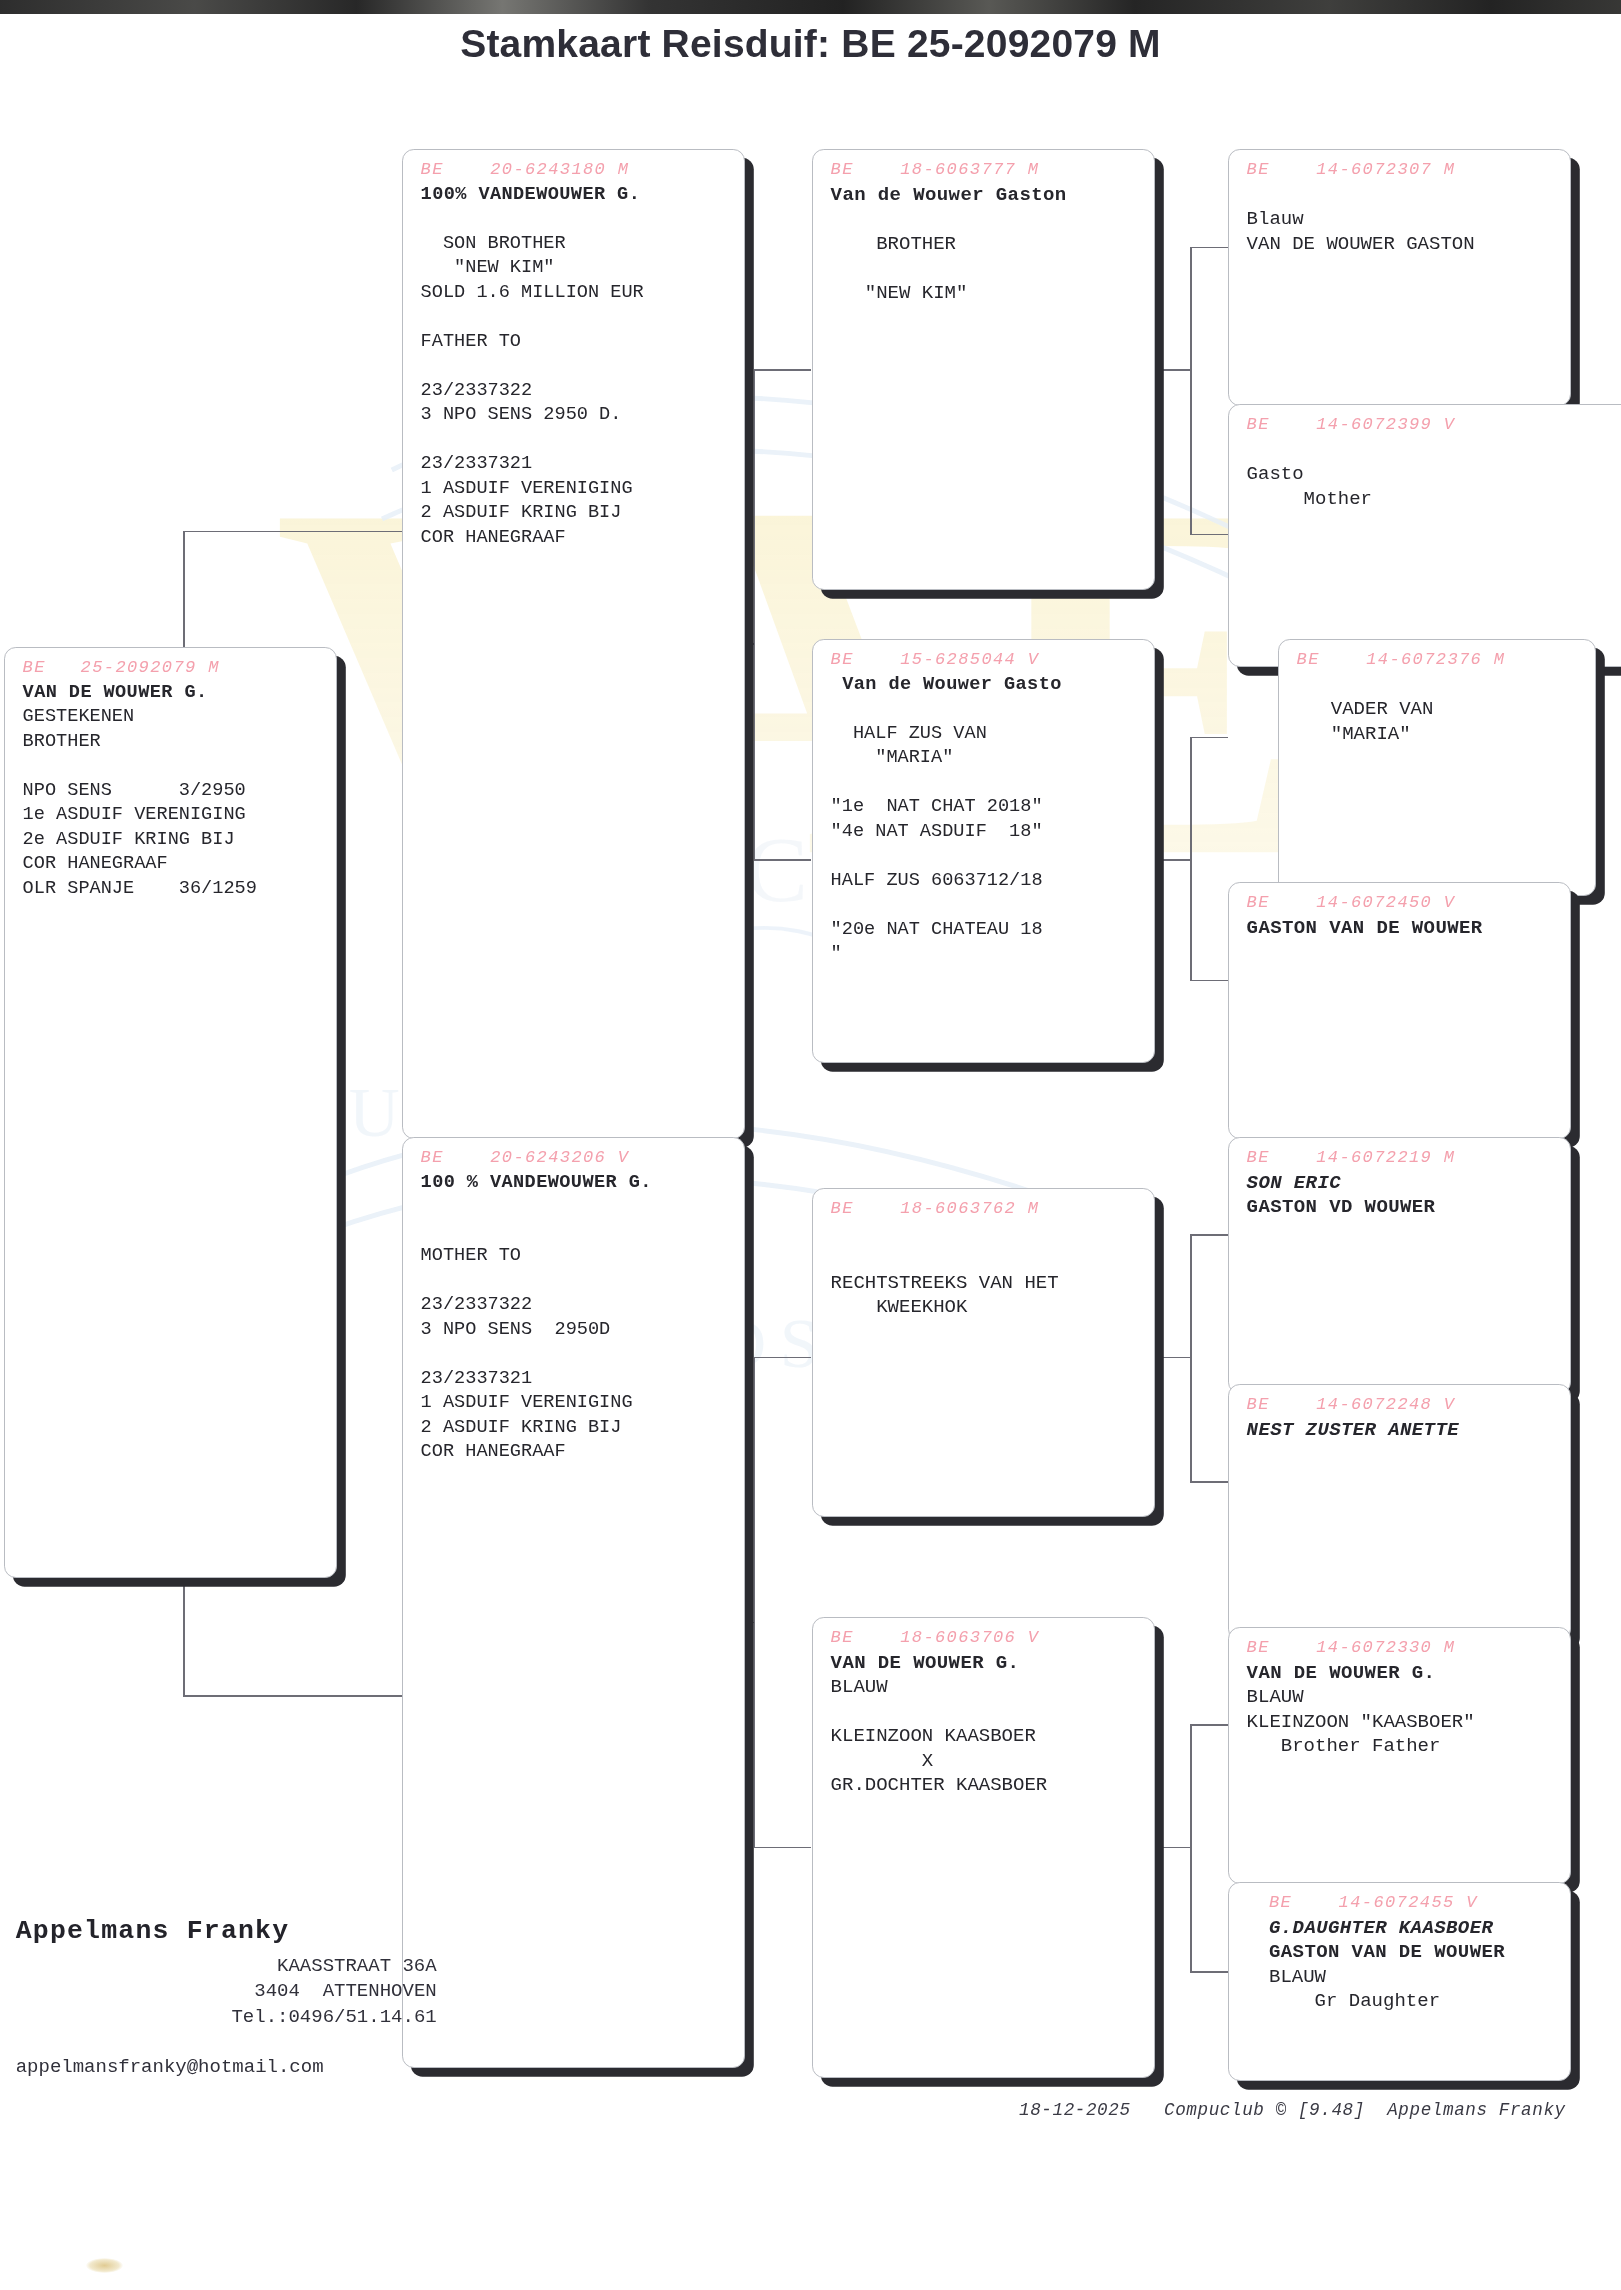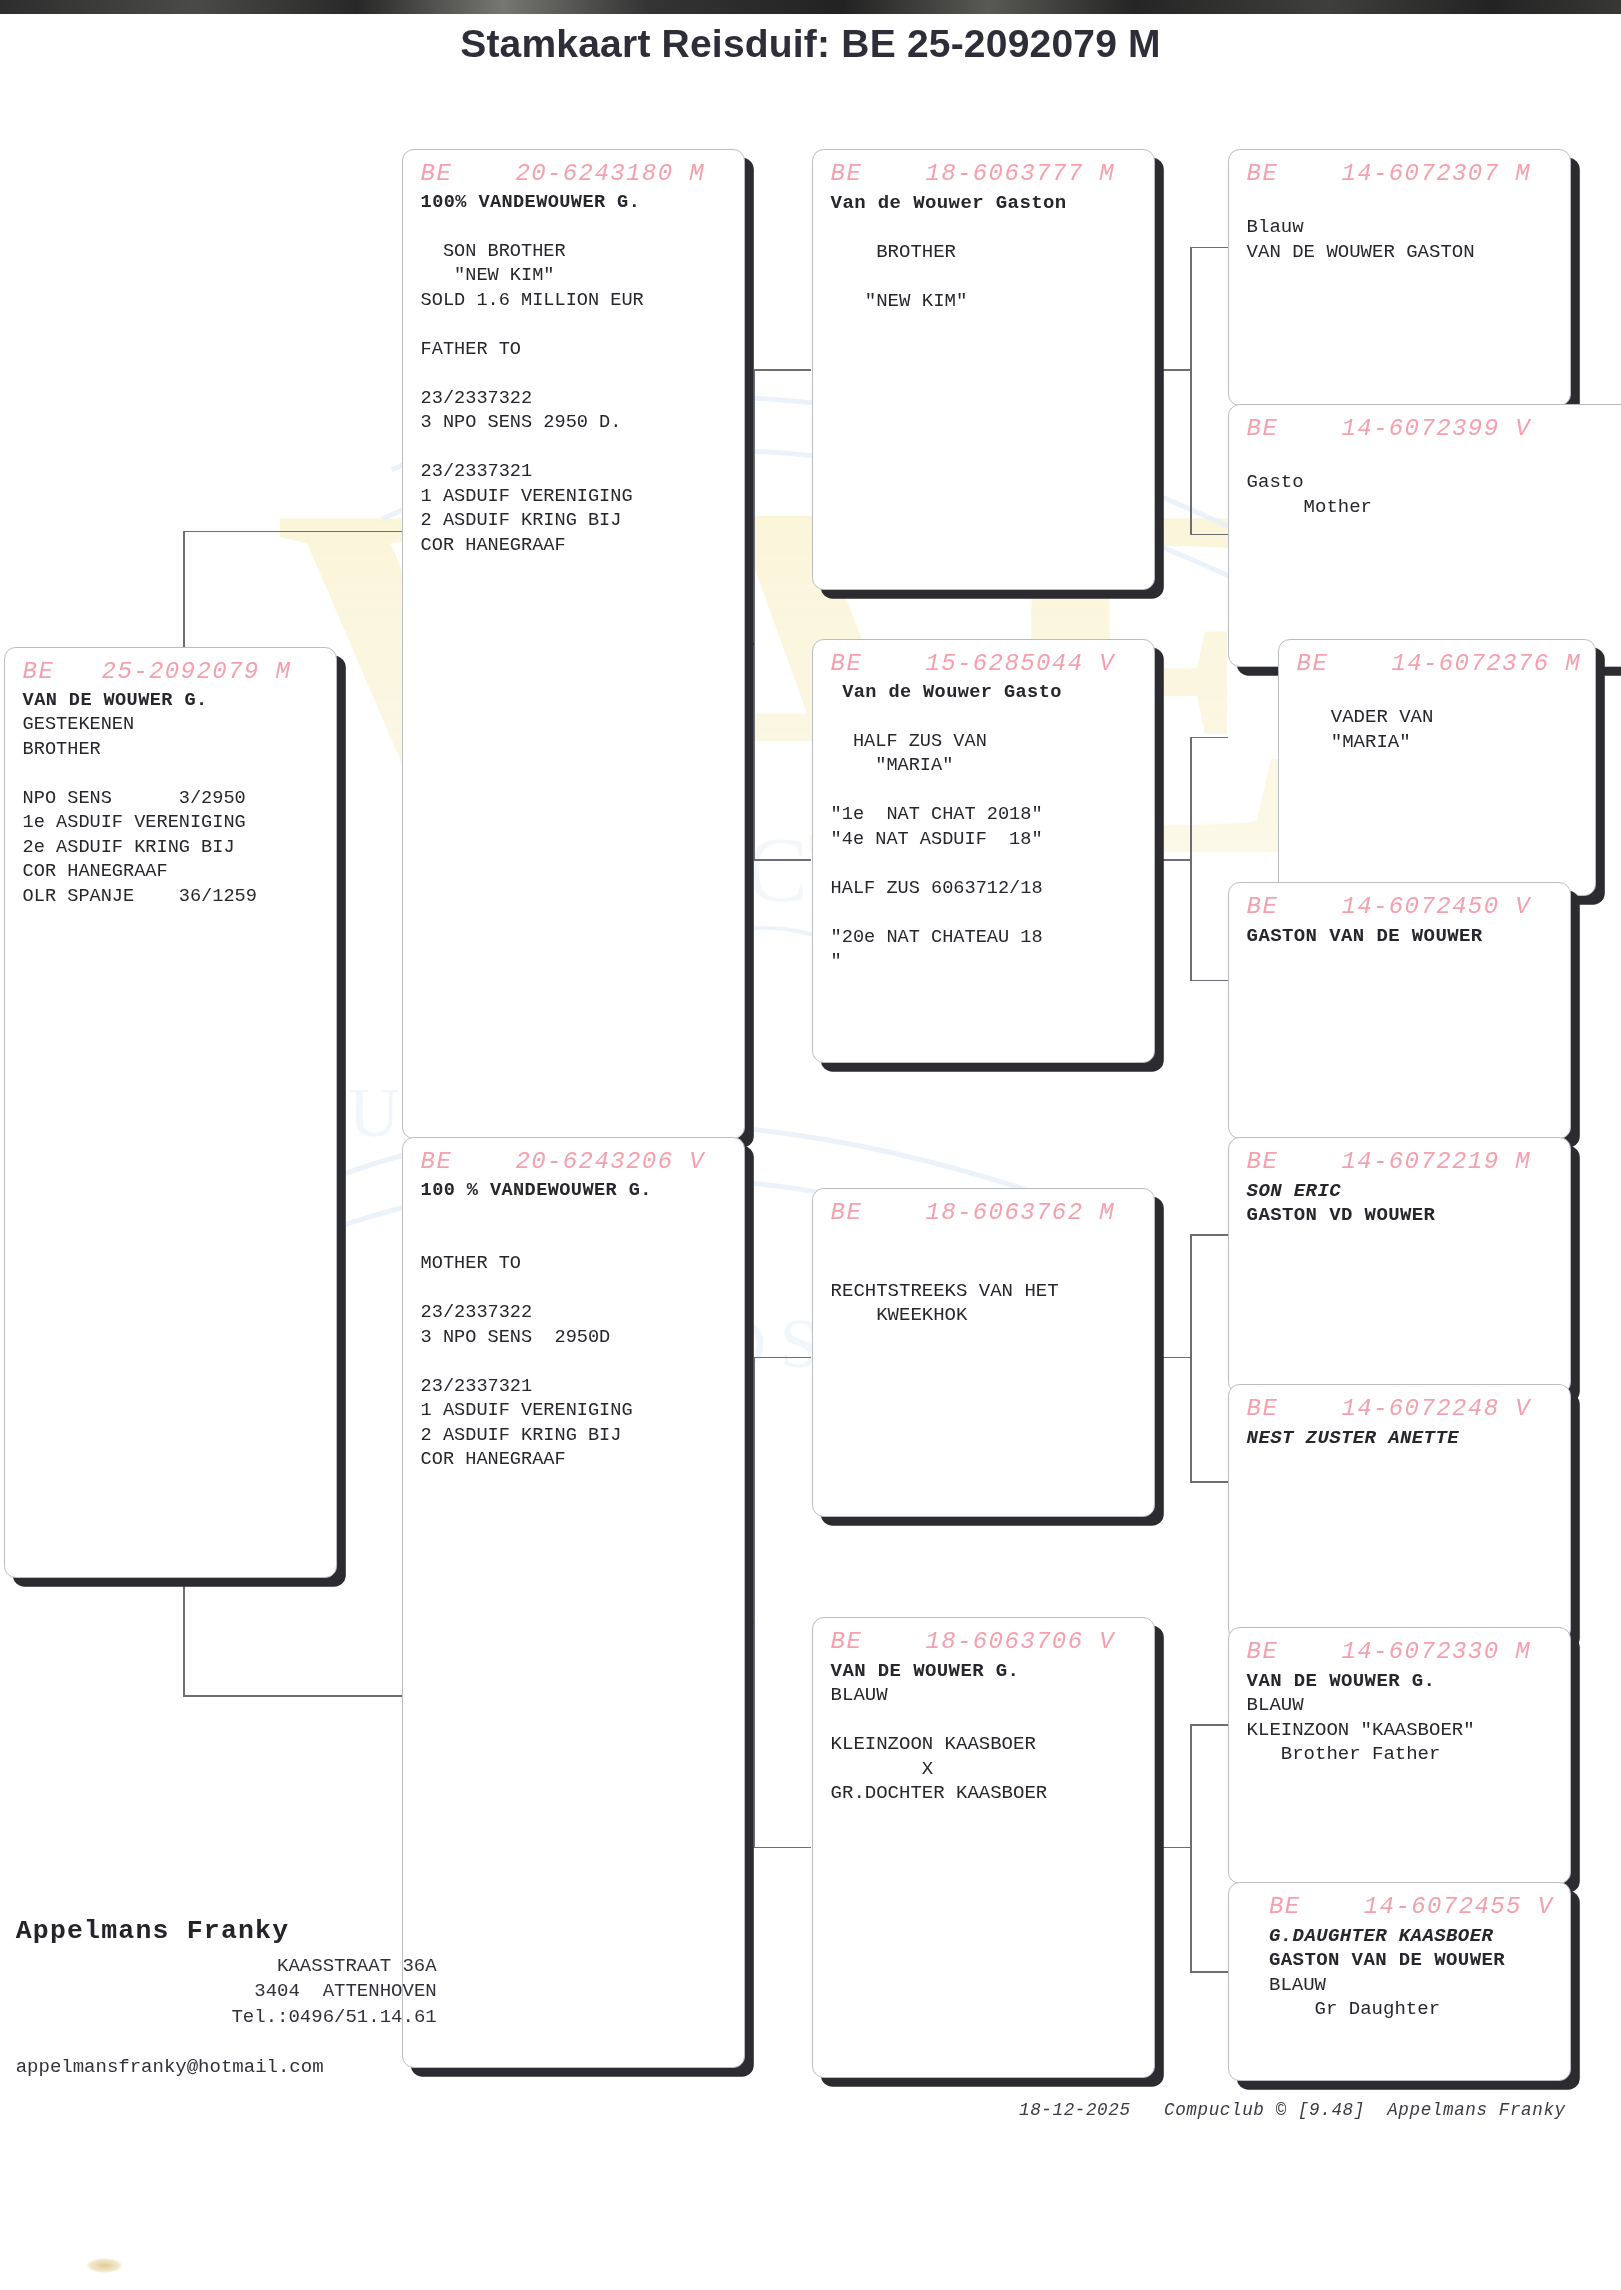--- a/index.html
+++ b/index.html
@@ -54,21 +54,21 @@
     background:#ffffff;
     border:1.3px solid #b9bcc2;
     border-radius:11.8px;
     box-shadow:8.8px 8.8px 0 0 #2b2b30;
     padding:9.8px 13.7px 7.8px 17.6px;
     overflow:hidden;
   }
   .ring{
     color:#f4a0ad;
     font-style:italic;
-    font-size:24px;
+    font-size:17px;
     letter-spacing:1.4px;
     white-space:pre;
     margin-bottom:3.9px;
   }
   .body-lines{
     font-size:19px;
     line-height:24.5px;
     color:#26262c;
     white-space:pre-wrap;
   }

